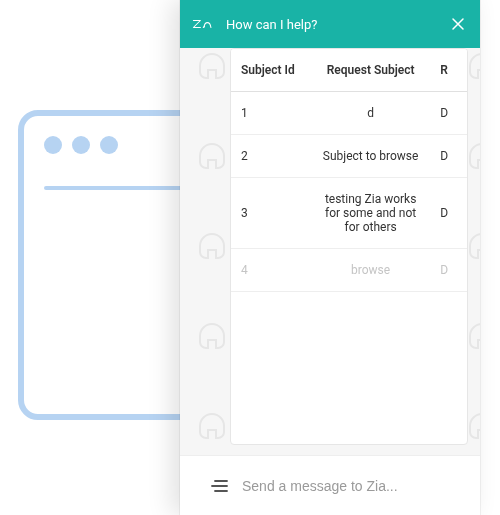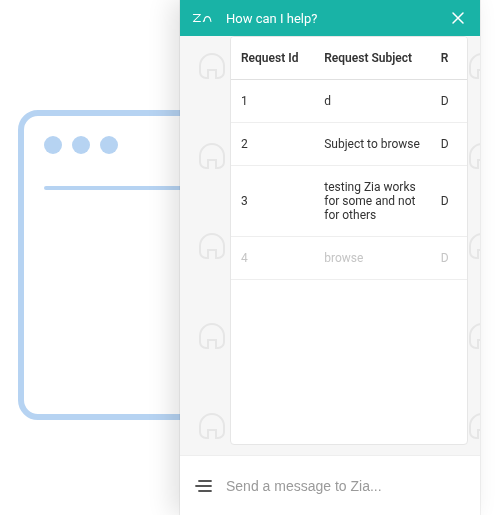--- a/index.html
+++ b/index.html
@@ -40,21 +40,21 @@
   }
 
   .bg-pattern {
     position: absolute; inset: 36px 0 60px 0;
     pointer-events: none;
     z-index: 0;
   }
   .bg-pattern svg { width: 100%; height: 100%; }
 
   .chat-header {
-    height: 36px; background: #19b3a6;
+    height: 48px; background: #19b3a6;
     display: flex; align-items: center;
     padding: 0 12px;
     color: #fff; font-size: 13px;
     position: relative; z-index: 2;
   }
   .logo {
     width: 28px; height: 18px;
     display: flex; align-items: center; justify-content: flex-start;
     margin-right: 6px;
   }
@@ -97,31 +97,31 @@
     vertical-align: middle;
     word-wrap: break-word;
   }
   th {
     font-weight: 600;
     color: #333;
     background: #fff;
     border-bottom: 1px solid #e0e0e0;
   }
   .col-id { width: 58px; }
-  .col-subject { width: 90px; }
+  .col-subject { width: 90px; text-align: center; }
   .col-extra { width: 18px; color: #333; position: relative; }
   .row-faded td { color: #c5c5c5; }
   .col-extra-head { color: #333; }
 
   .composer {
     height: 60px;
     background: #fff;
     border-top: 1px solid #eee;
     display: flex; align-items: center;
-    padding: 0 14px;
+    padding: 0 30px;
     gap: 12px;
     z-index: 2; position: relative;
   }
   .menu-icon { width: 20px; height: 20px; display:flex; align-items:center; justify-content:center; cursor:pointer; }
   .menu-icon svg { stroke: #555; }
   .composer input {
     flex: 1; border: none; outline: none;
     font-size: 14px; color: #555;
     background: transparent;
   }
@@ -171,21 +171,21 @@
       </svg>
     </span>
   </div>
 
   <div class="chat-body">
     <div class="table-card">
       <div class="table-scroll">
         <table>
           <thead>
             <tr>
-              <th class="col-id">Request Id</th>
+              <th class="col-id">Subject Id</th>
               <th class="col-subject">Request Subject</th>
               <th class="col-extra col-extra-head">R</th>
             </tr>
           </thead>
           <tbody id="tbody">
               <tr>
                 <td class="col-id">1</td>
                 <td class="col-subject">d</td>
                 <td class="col-extra">D</td>
               </tr>

